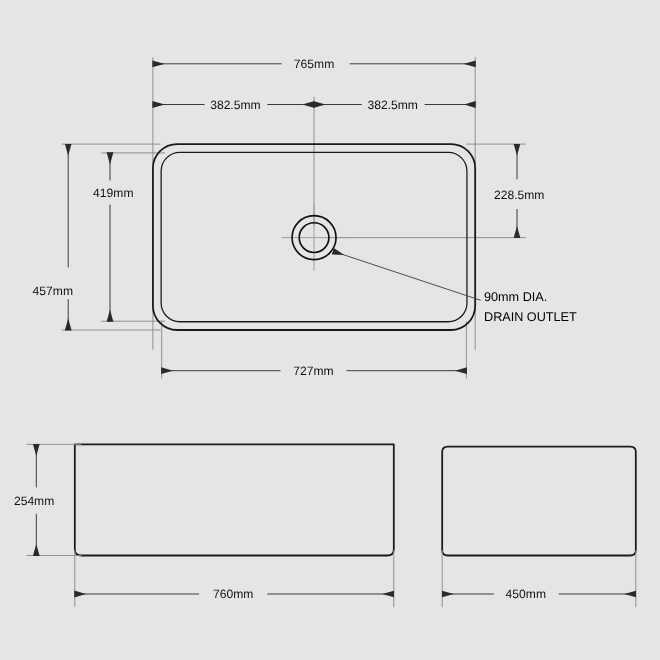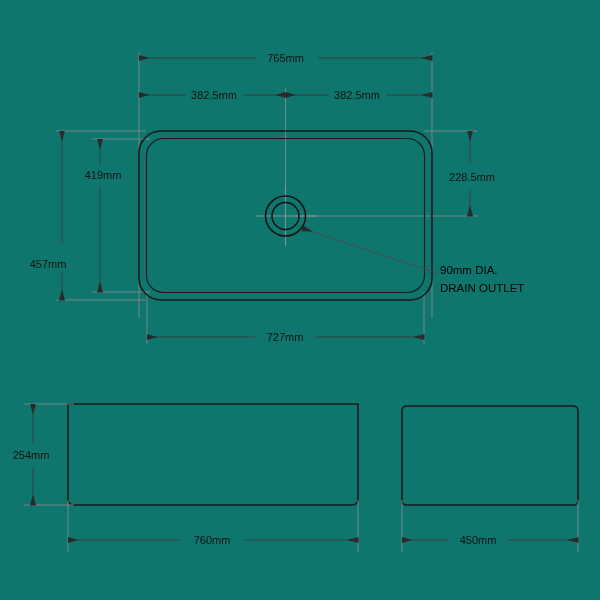--- a/index.html
+++ b/index.html
@@ -4,21 +4,21 @@
 <style>
   html, body {
     margin: 0;
     padding: 0;
     background: #ffffff;
   }
   #drawing-root {
     position: relative;
     width: 600px;
     height: 600px;
-    background: #0f766e;
+    background: #e5e5e5;
     font-family: "Liberation Sans", sans-serif;
     overflow: hidden;
   }
   #drawing-svg {
     position: absolute;
     top: 0;
     left: 0;
     width: 600px;
     height: 600px;
   }

